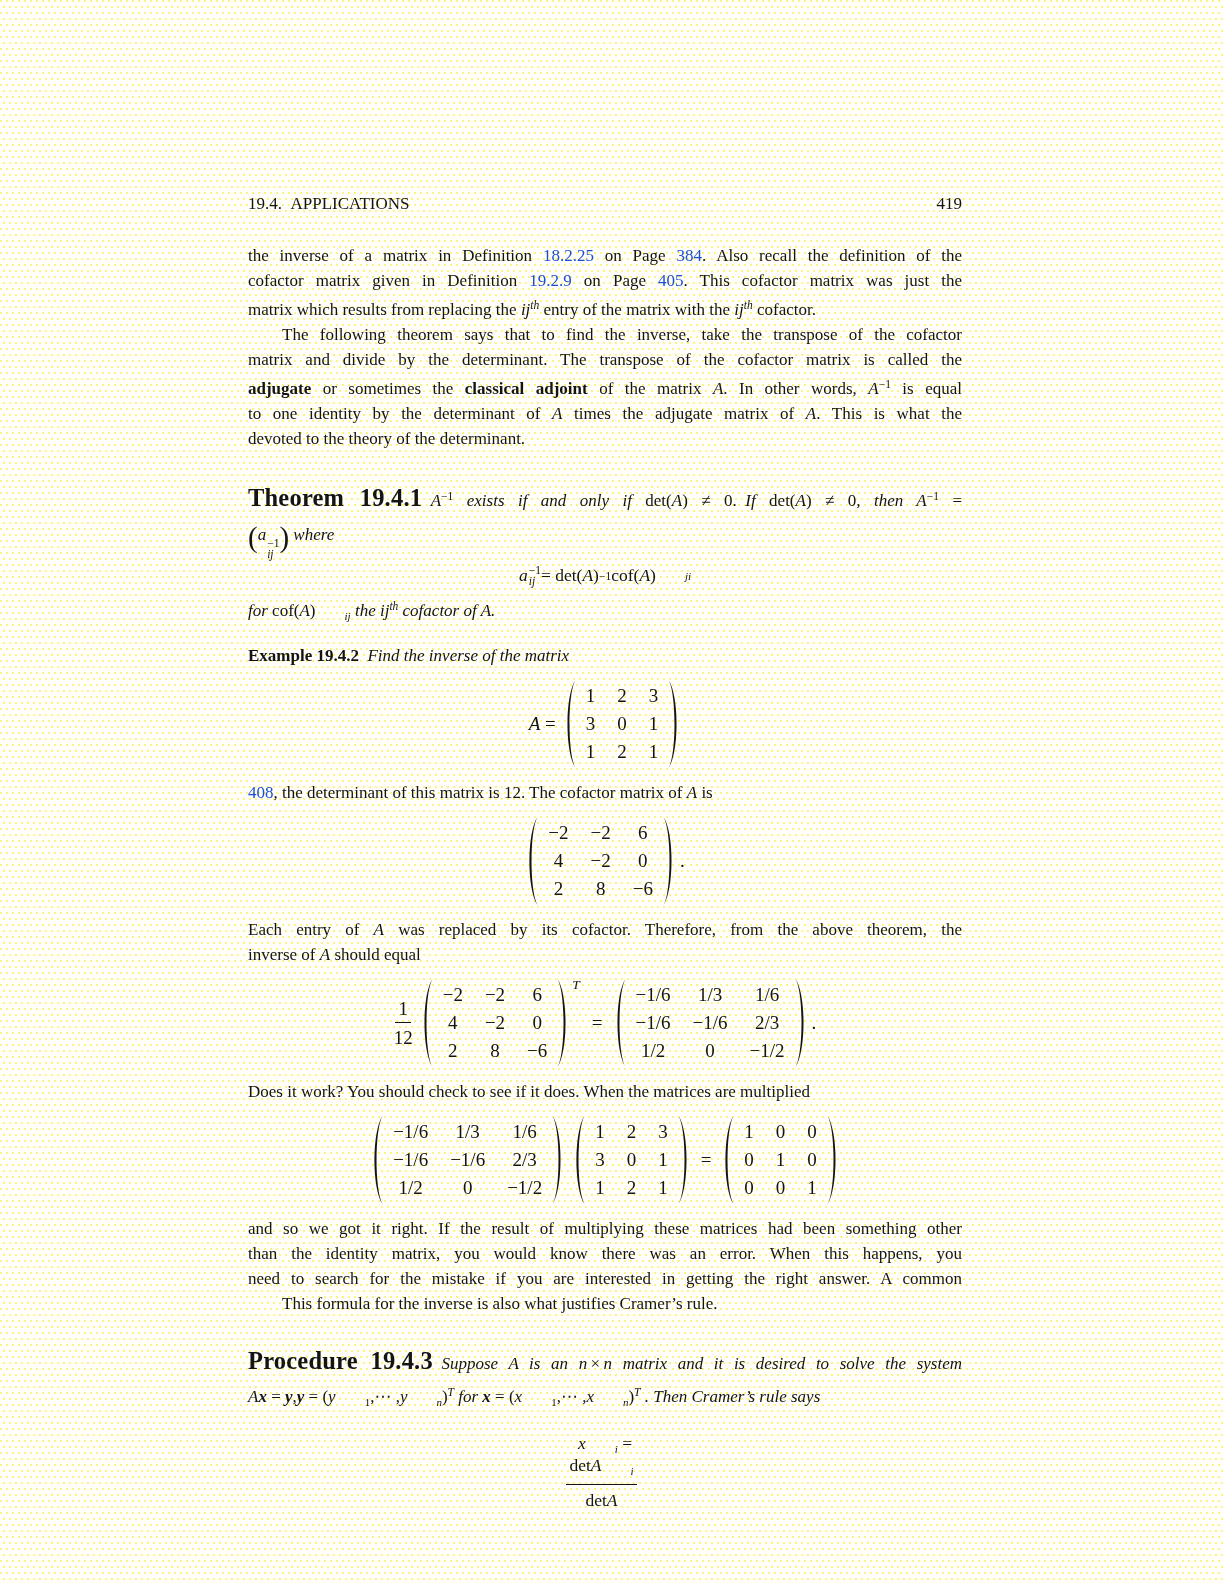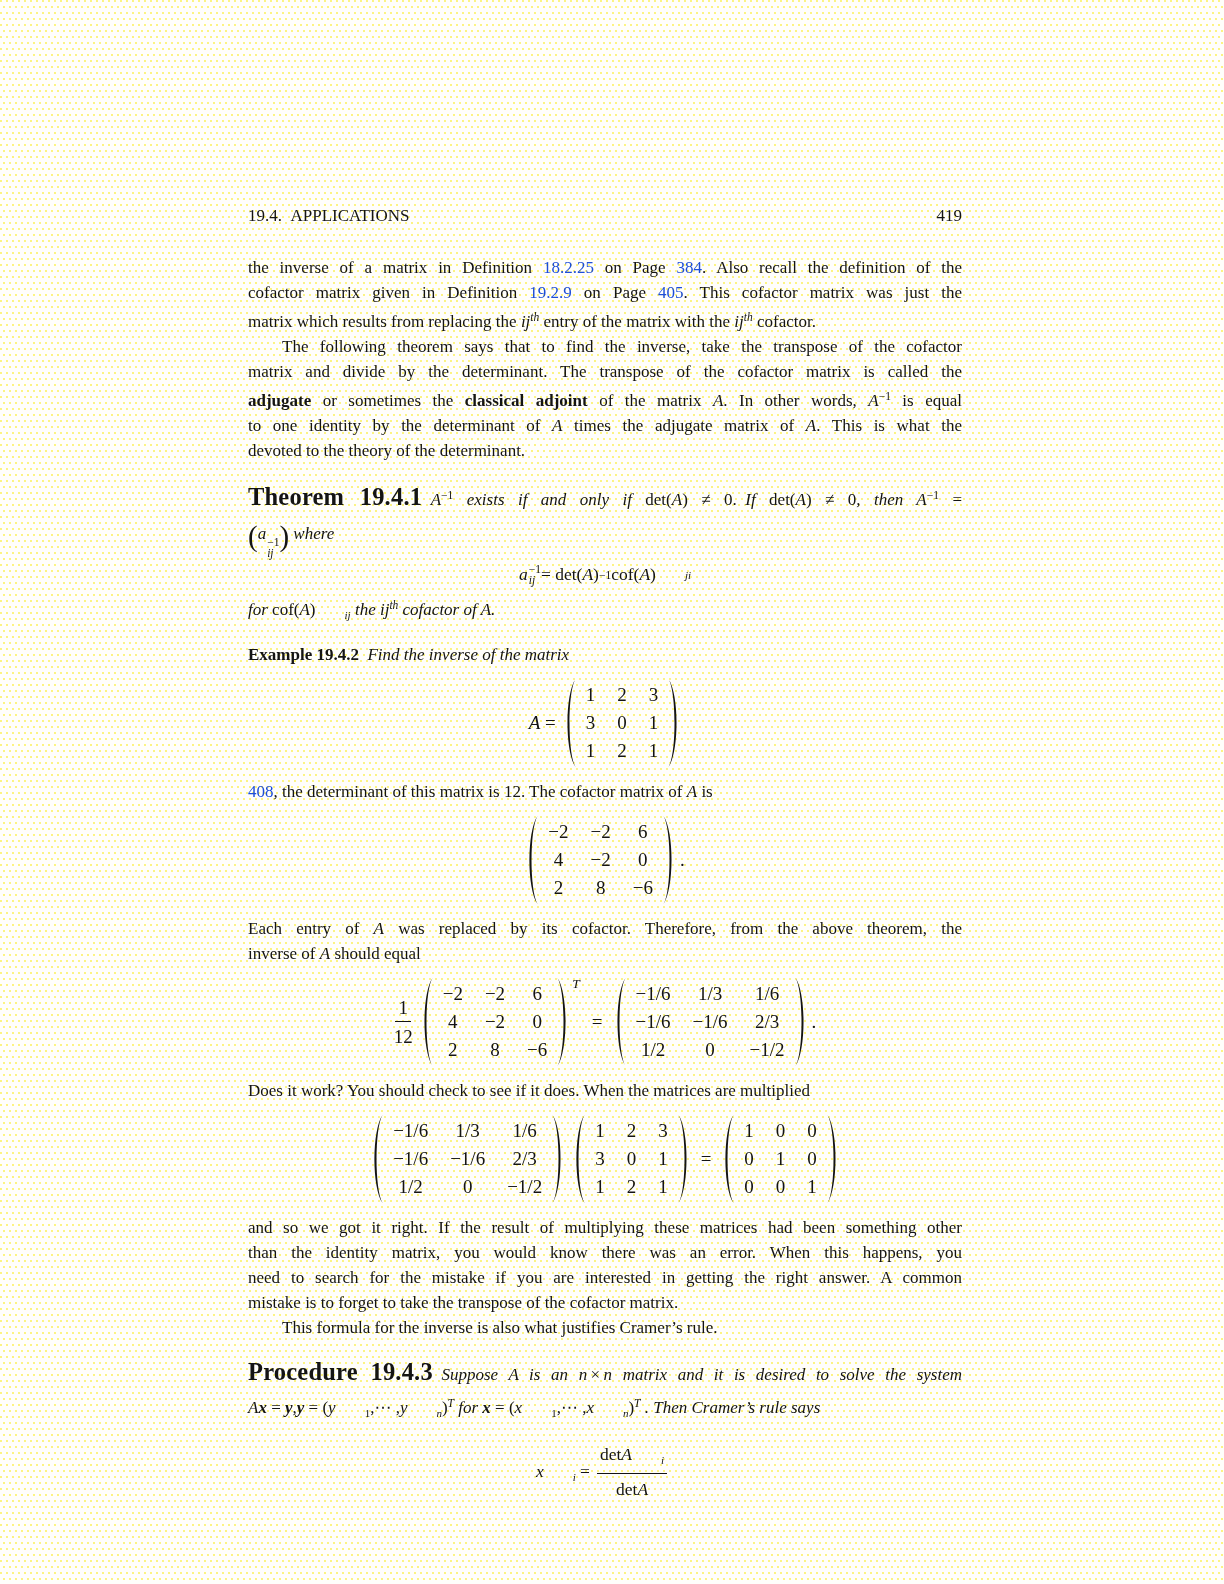--- a/index.html
+++ b/index.html
@@ -14,41 +14,41 @@
     font-family:"Liberation Serif", serif;
     color:#141414;
     -webkit-font-smoothing:antialiased;
   }
   body::before{
     content:"";position:absolute;inset:0;
     background-image:radial-gradient(circle at 1px 1px, rgba(252,242,110,0.85) 0.9px, transparent 1.25px);
     background-size:6px 12px;background-position:3px 6px;
     pointer-events:none;
   }
-  .page{position:absolute;left:248px;top:16px;width:714px;}
+  .page{position:absolute;left:248px;top:4px;width:714px;}
   .hdr{display:flex;justify-content:space-between;margin-top:189px;font-size:17px;line-height:22px;}
   .para{margin:0;}
   .line{font-size:17px;line-height:25px;text-align:justify;text-align-last:justify;}
   .line.last{text-align-last:left;}
   .line.ind{text-indent:34px;}
   .mt28{margin-top:28px;}
   .mt14{margin-top:14px;}
   .mt10{margin-top:10px;}
   .r-link{color:#1d4ed8;cursor:pointer;}
   .r-b{font-weight:bold;}
   .r-i{font-style:italic;}
   .r-bi{font-weight:bold;font-style:italic;}
   .r-sup{font-size:11.5px;vertical-align:6px;}
   .r-sub{font-size:11px;vertical-align:-4px;padding-left:29px;}
   .r-bhead{font-weight:bold;font-size:24.5px;letter-spacing:0.2px;}
   .r-bex{font-weight:bold;}
   .r-bigp{font-size:29px;vertical-align:-7px;}
   .stack{display:inline-flex;flex-direction:column;justify-content:center;align-items:flex-start;font-size:11.5px;line-height:10.5px;vertical-align:-7px;margin-left:1px;font-style:italic;}
   .stack span:first-child{font-style:normal;}
-  .thmline1{font-size:17px;line-height:32px;text-align:justify;text-align-last:justify;margin-top:16px;}
+  .thmline1{font-size:17px;line-height:32px;text-align:justify;text-align-last:justify;margin-top:29px;}
   .thmline2{font-size:17px;line-height:36px;}
   .disp{display:flex;justify-content:center;align-items:center;font-size:19px;}
   .disp.eqpad{margin:10px 0;}
   .mat{display:inline-flex;align-items:center;}
   .mgrid{display:grid;grid-template-columns:repeat(3,max-content);column-gap:22px;justify-items:center;align-items:center;padding:0 9px;}
   .mcell{line-height:28px;font-size:19px;}
   .paren{display:block;}
   .supT{font-size:13.5px;font-style:italic;align-self:flex-start;margin:0 2px 0 2px;line-height:16px;}
   .eqsign{margin:0 10px;}
   .trail{margin-left:4px;}
@@ -274,32 +274,31 @@
       <svg class="paren" width="14" height="92" viewBox="0 0 14 92" style="transform:scaleX(-1)">
           <path d="M12.5 2 C4.5 15 4.5 77 12.5 90 C1.8 75 1.8 17 12.5 2 Z" fill="#141414"></path>
         </svg>
     </span>
   </div>
 
   <div class="para mt10">
       <div class="line"><span>and so we got it right. If the result of multiplying these matrices had been something other</span></div>
       <div class="line"><span>than the identity matrix, you would know there was an error. When this happens, you</span></div>
       <div class="line"><span>need to search for the mistake if you are interested in getting the right answer. A common</span></div>
-      <div class="line last"><span>mistake is to forget to take the transpose of the cofactor matrix.</span></div>
     </div>
   <div class="para">
       <div class="line last ind"><span>This formula for the inverse is also what justifies Cramer’s rule.</span></div>
     </div>
 
   <div>
     <div class="thmline1 last"><span class="r-bhead">Procedure 19.4.3</span><span class="r-i"> Suppose A is an n</span><span> × </span><span class="r-i">n matrix and it is desired to solve the system</span></div>
     <div class="line last"><span class="r-i">A</span><span class="r-bi">x</span><span> = </span><span class="r-bi">y</span><span>,</span><span class="r-bi">y</span><span> = (</span><span class="r-i">y</span><span class="r-sub">1</span><span>,⋯ ,</span><span class="r-i">y</span><span class="r-sub r-i">n</span><span>)</span><span class="r-sup r-i">T</span><span class="r-i"> for </span><span class="r-bi">x</span><span> = (</span><span class="r-i">x</span><span class="r-sub">1</span><span>,⋯ ,</span><span class="r-i">x</span><span class="r-sub r-i">n</span><span>)</span><span class="r-sup r-i">T</span><span class="r-i"> . Then Cramer’s rule says</span></div>
   </div>
 
-  <div class="disp eqpad" style="margin-top:18px;">
+  <div class="disp eqpad" style="margin-top:18px;flex-direction:column;">
     <span style="font-size:17.5px;"><span class="r-i">x</span><span class="r-sub r-i">i</span><span> =</span></span>
     <span class="smallgap"></span>
     <span class="frac" style="font-size:17.5px;">
       <span class="num"><span>det</span><span class="r-i">A</span><span class="r-sub r-i">i</span></span>
       <span class="den"><span>det</span><span class="r-i">A</span></span>
     </span>
   </div>
 
 </div>
 

